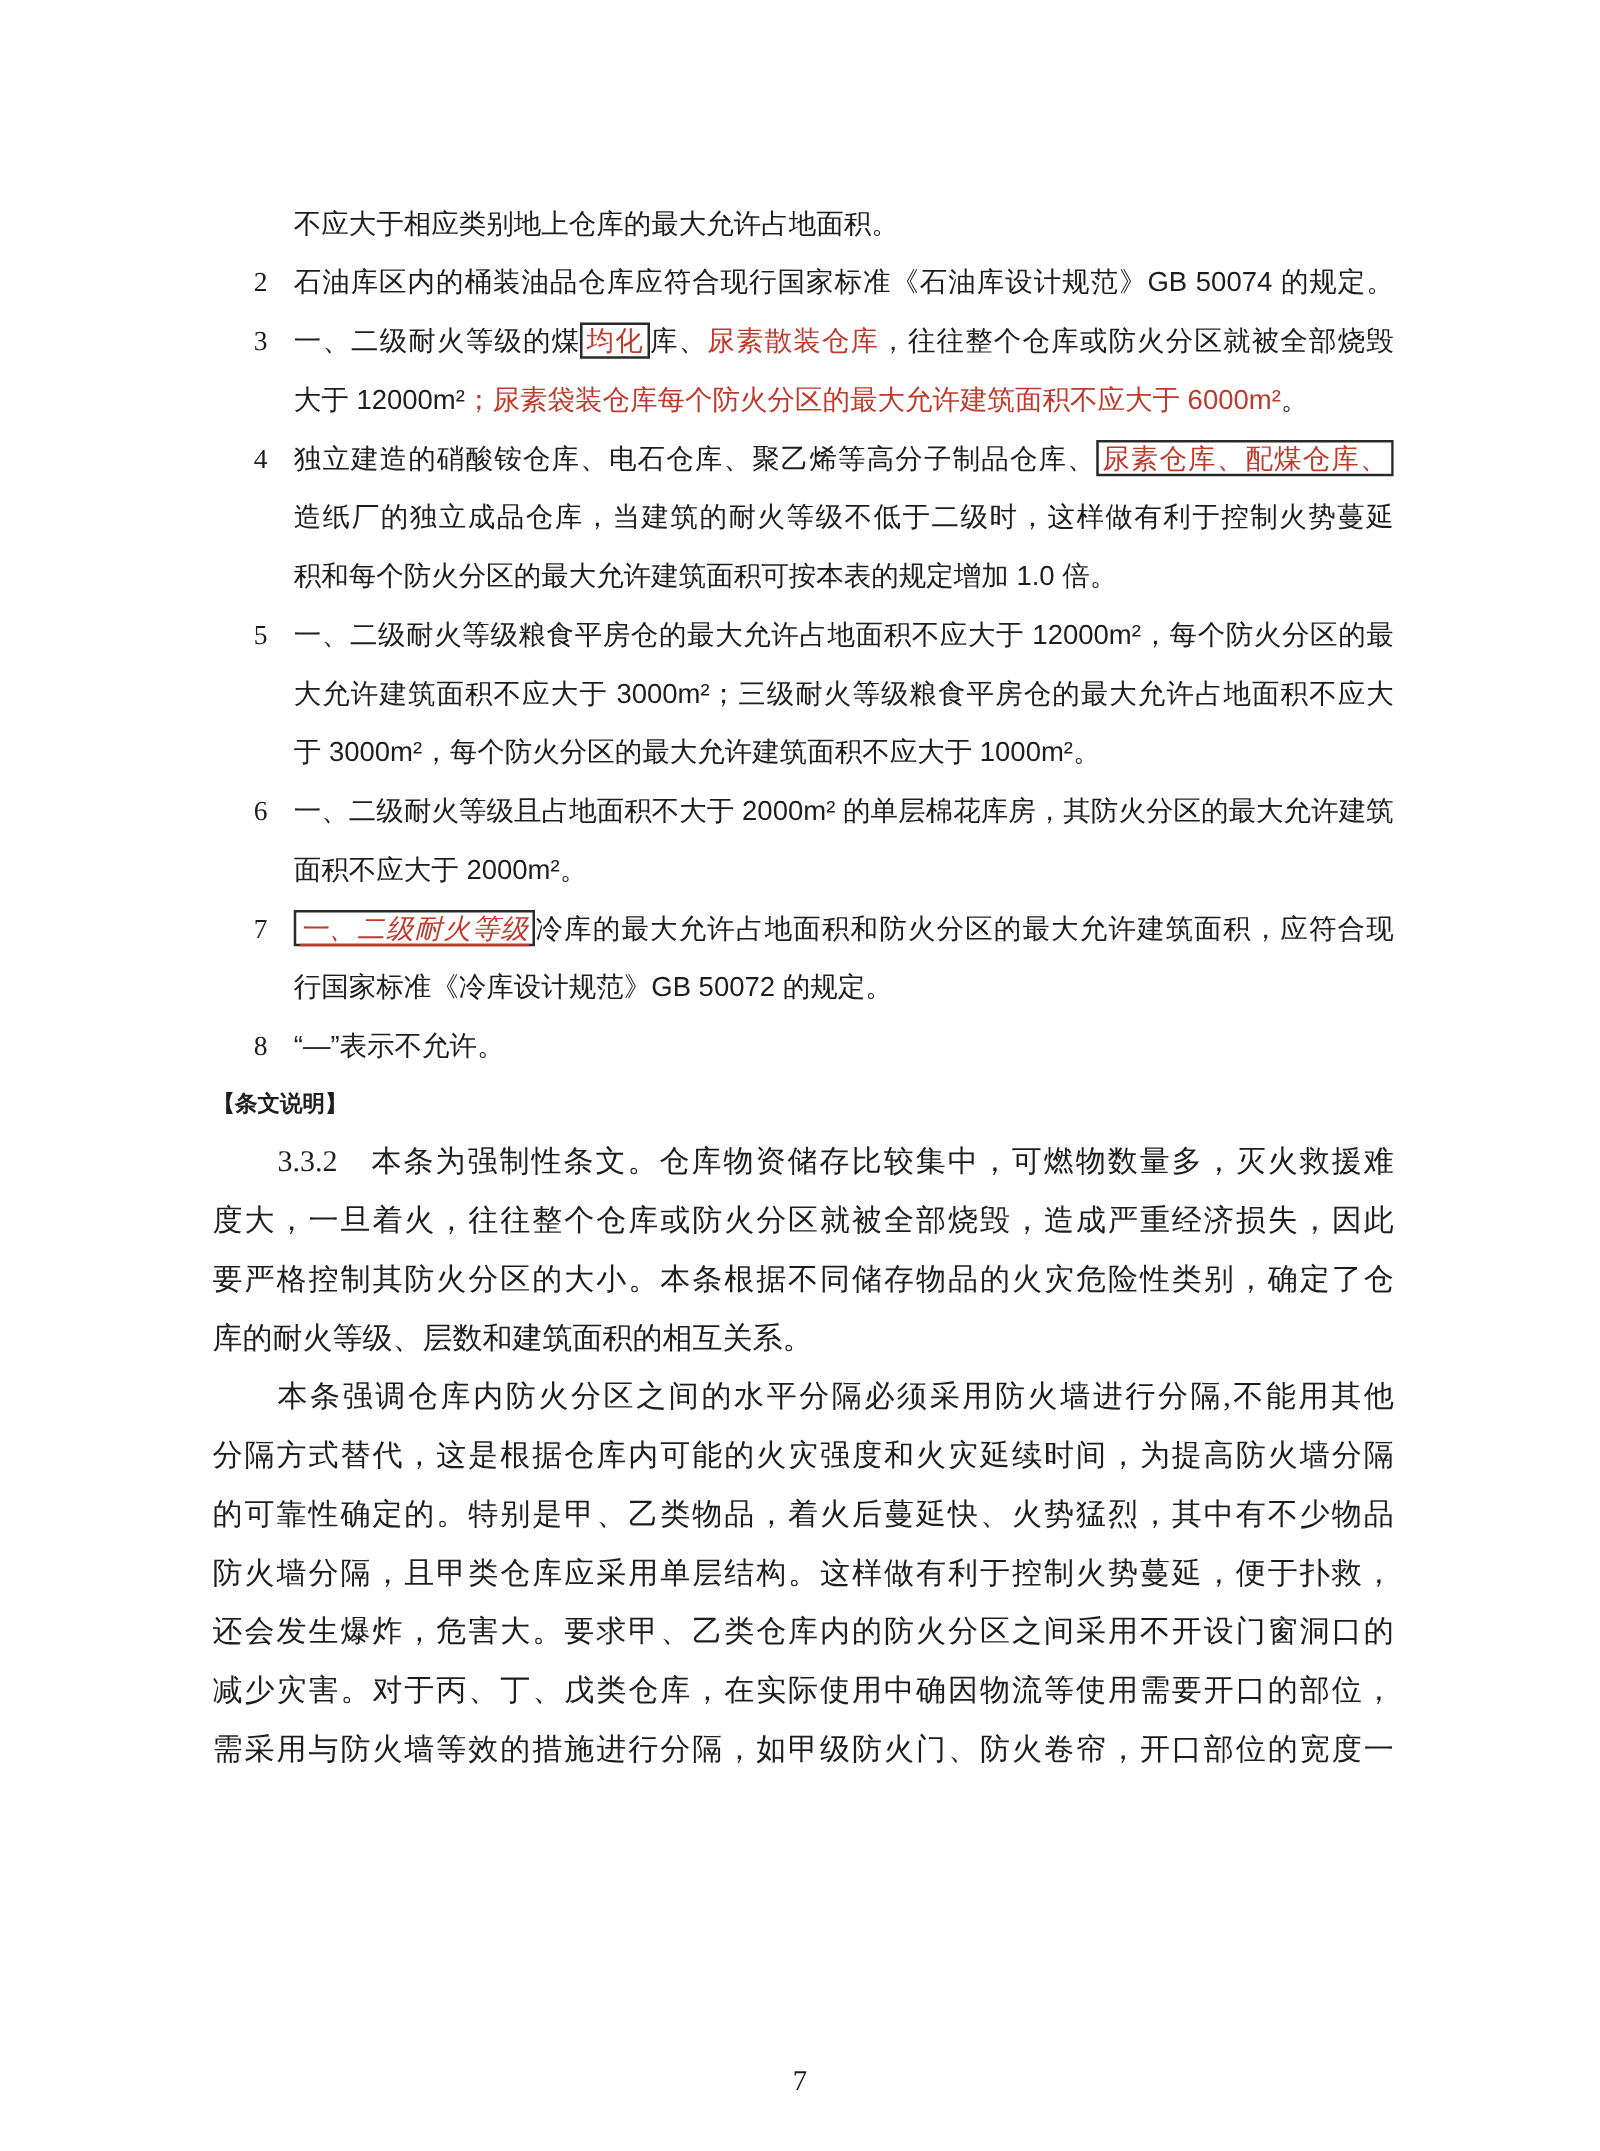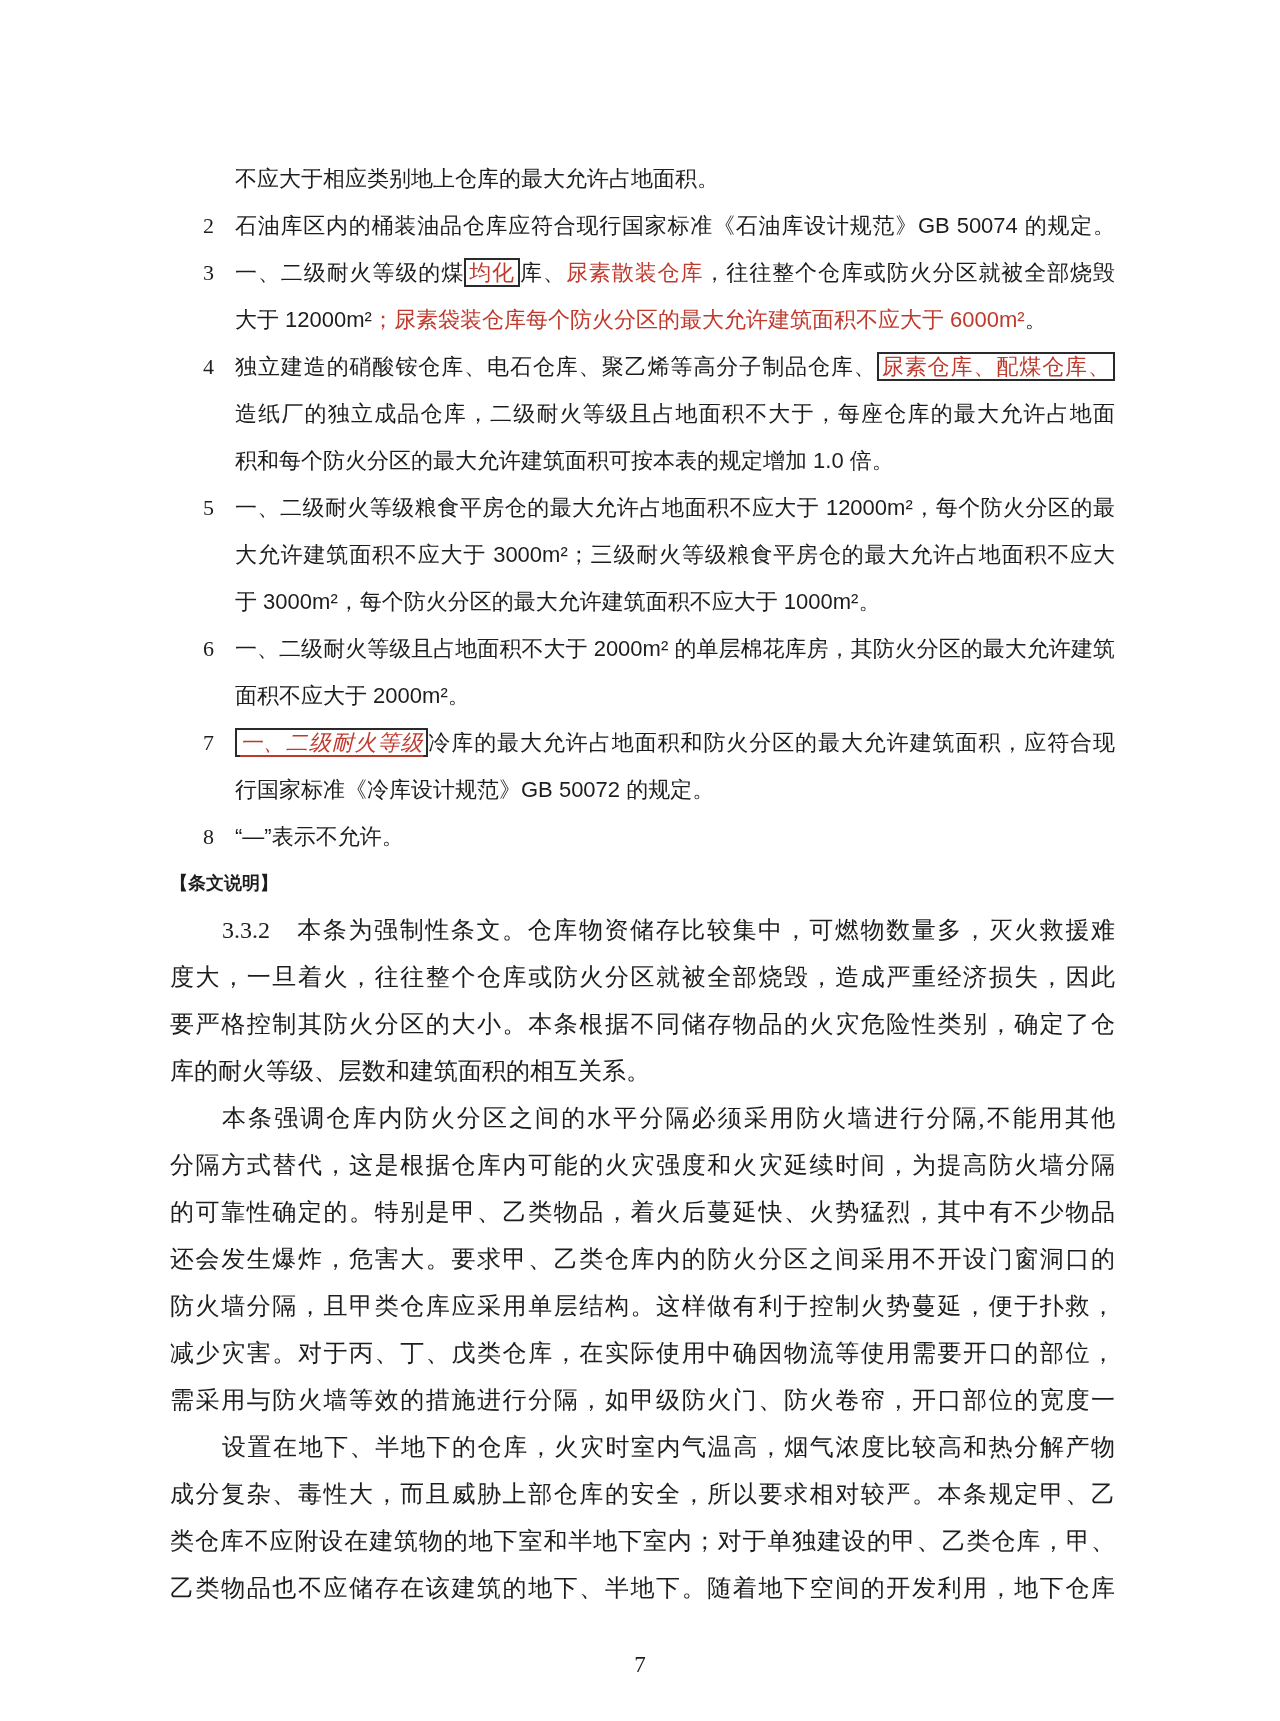--- a/index.html
+++ b/index.html
@@ -104,21 +104,21 @@
       </div>
       <div class="block note">
         <div class="line fill"><span class="note-num">2</span><span>石油库区内的桶装油品仓库应符合现行国家标准《石油库设计规范》GB 50074 的规定。</span></div>
       </div>
       <div class="block note">
         <div class="line fill"><span class="note-num">3</span><span>一、二级耐火等级的煤</span><span class="box">均化</span><span>库、</span><span class="ru">尿素散装仓库</span><span>，往往整个仓库或防火分区就被全部烧毁</span></div>
         <div class="line"><span>大于 12000m²</span><span class="ru">；尿素袋装仓库每个防火分区的最大允许建筑面积不应大于 6000m²</span><span>。</span></div>
       </div>
       <div class="block note">
         <div class="line fill"><span class="note-num">4</span><span>独立建造的硝酸铵仓库、电石仓库、聚乙烯等高分子制品仓库、</span><span class="box">尿素仓库、配煤仓库、</span></div>
-        <div class="line fill"><span>造纸厂的独立成品仓库，二级耐火等级且占地面积不大于，每座仓库的最大允许占地面</span></div>
+        <div class="line fill"><span>造纸厂的独立成品仓库，当建筑的耐火等级不低于二级时，这样做有利于控制火势蔓延</span></div>
         <div class="line"><span>积和每个防火分区的最大允许建筑面积可按本表的规定增加 1.0 倍。</span></div>
       </div>
       <div class="block note">
         <div class="line fill"><span class="note-num">5</span><span>一、二级耐火等级粮食平房仓的最大允许占地面积不应大于 12000m²，每个防火分区的最</span></div>
         <div class="line fill"><span>大允许建筑面积不应大于 3000m²；三级耐火等级粮食平房仓的最大允许占地面积不应大</span></div>
         <div class="line"><span>于 3000m²，每个防火分区的最大允许建筑面积不应大于 1000m²。</span></div>
       </div>
       <div class="block note">
         <div class="line fill"><span class="note-num">6</span><span>一、二级耐火等级且占地面积不大于 2000m² 的单层棉花库房，其防火分区的最大允许建筑</span></div>
         <div class="line"><span>面积不应大于 2000m²。</span></div>
@@ -134,26 +134,20 @@
       <div class="block para">
         <div class="line fill indent"><span>3.3.2　本条为强制性条文。仓库物资储存比较集中，可燃物数量多，灭火救援难</span></div>
         <div class="line fill"><span>度大，一旦着火，往往整个仓库或防火分区就被全部烧毁，造成严重经济损失，因此</span></div>
         <div class="line fill"><span>要严格控制其防火分区的大小。本条根据不同储存物品的火灾危险性类别，确定了仓</span></div>
         <div class="line"><span>库的耐火等级、层数和建筑面积的相互关系。</span></div>
       </div>
       <div class="block para">
         <div class="line fill indent"><span>本条强调仓库内防火分区之间的水平分隔必须采用防火墙进行分隔,不能用其他</span></div>
         <div class="line fill"><span>分隔方式替代，这是根据仓库内可能的火灾强度和火灾延续时间，为提高防火墙分隔</span></div>
         <div class="line fill"><span>的可靠性确定的。特别是甲、乙类物品，着火后蔓延快、火势猛烈，其中有不少物品</span></div>
+        <div class="line fill"><span>防火墙分隔，且甲类仓库应采用单层结构。这样做有利于控制火势蔓延，便于扑救，</span></div>
         <div class="line fill"><span>还会发生爆炸，危害大。要求甲、乙类仓库内的防火分区之间采用不开设门窗洞口的</span></div>
-        <div class="line fill"><span>防火墙分隔，且甲类仓库应采用单层结构。这样做有利于控制火势蔓延，便于扑救，</span></div>
         <div class="line fill"><span>减少灾害。对于丙、丁、戊类仓库，在实际使用中确因物流等使用需要开口的部位，</span></div>
         <div class="line fill"><span>需采用与防火墙等效的措施进行分隔，如甲级防火门、防火卷帘，开口部位的宽度一</span></div>
-      </div>
-      <div class="block para">
-        <div class="line fill indent"><span>设置在地下、半地下的仓库，火灾时室内气温高，烟气浓度比较高和热分解产物</span></div>
-        <div class="line fill"><span>成分复杂、毒性大，而且威胁上部仓库的安全，所以要求相对较严。本条规定甲、乙</span></div>
-        <div class="line fill"><span>类仓库不应附设在建筑物的地下室和半地下室内；对于单独建设的甲、乙类仓库，甲、</span></div>
-        <div class="line fill"><span>乙类物品也不应储存在该建筑的地下、半地下。随着地下空间的开发利用，地下仓库</span></div>
       </div>
     </div>
   <div id="footer">7</div>
 </div>
 
 </body></html>

